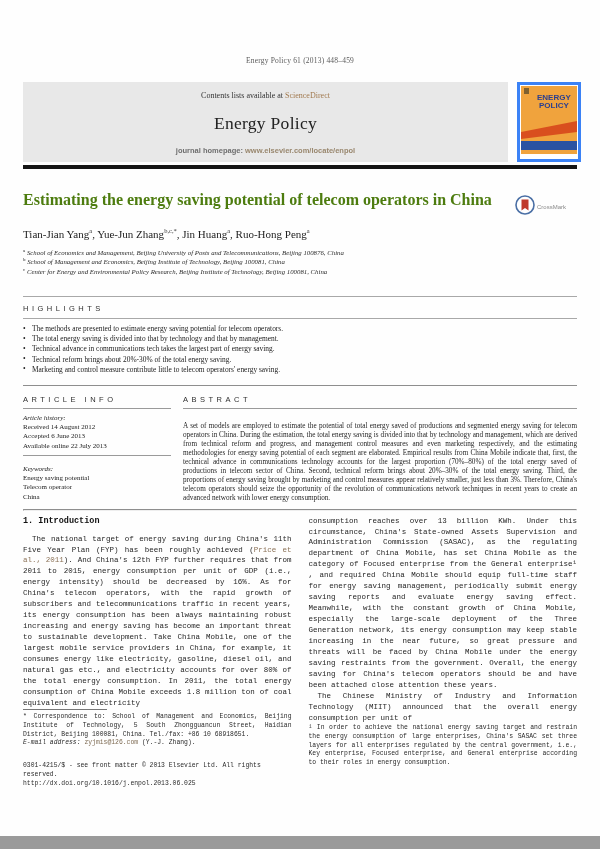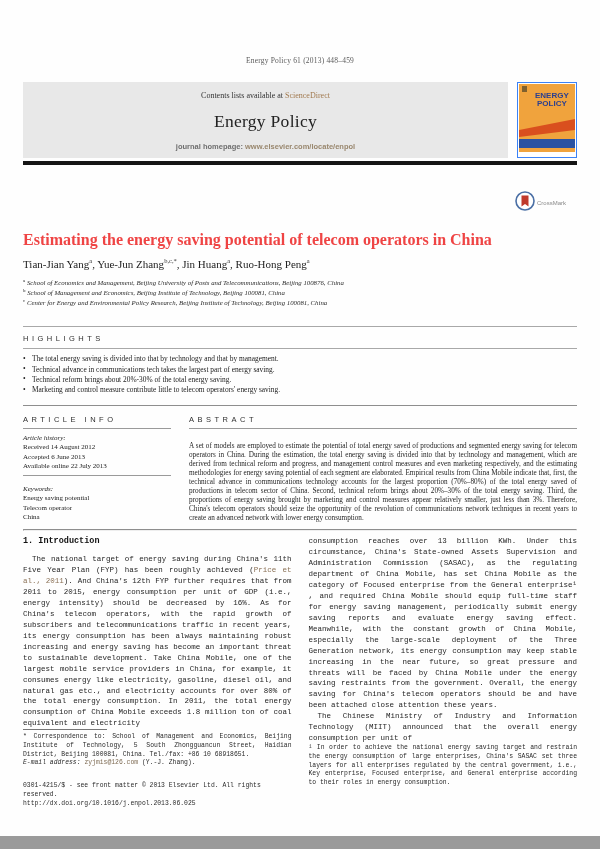--- a/index.html
+++ b/index.html
@@ -16,42 +16,42 @@
   .header-row { display:flex; margin-top:17px; align-items:stretch; }
   .logo-col { width:64px; display:flex; flex-direction:column; align-items:center; justify-content:flex-end; padding-bottom:2px; }
   .logo-col .wordmark { font-size:10px; font-weight:bold; color:#e8680f; letter-spacing:.4px; margin-top:1px; }
   .banner { flex:1; background:#e8e8e8; text-align:center; padding:9px 6px 7px; display:flex; flex-direction:column; justify-content:space-between; }
   .contents-line { font-size:8px; color:#333; }
   .contents-line .sd-link { color:#a1794e; }
   .journal-name { font-size:17.5px; color:#222; letter-spacing:.3px; }
   .homepage-line { font-family:"Liberation Sans", sans-serif; font-size:7.5px; font-weight:bold; color:#6e6e6e; }
   .homepage-line .url { color:#99876e; font-weight:bold; }
   .cover-col { width:60px; margin-left:9px; display:flex; align-items:center; }
-  .cover-frame { border:1px solid #3b82f6; background:#fff; padding:1px; }
+  .cover-frame { border:3px solid #3b82f6; background:#fff; padding:1px; }
   .black-bar { height:3.5px; background:#151515; margin-top:3px; }
   
   .title-row { display:flex; margin-top:22px; align-items:flex-start; }
-  .article-title { font-size:16px; color:#ef4444; flex:1; line-height:1.15;margin-top:44px; }
+  .article-title { font-size:16px; color:#4d7c0f; flex:1; line-height:1.15; }
   .crossmark { width:62px; display:flex; align-items:center; gap:2px; margin-top:4px; }
   .crossmark .cm-label { font-family:"Liberation Sans", sans-serif; font-size:6px; color:#8a8a8a; }
   .authors { margin-top:9px; font-size:11px; color:#222; }
   .authors sup { font-size:6.5px; color:#333; }
   .affils { margin-top:8px; font-size:6.8px; font-style:italic; color:#2a2a2a; line-height:1.45; }
   .affils sup { font-size:5px; font-style:normal; }
   
   .rule { border:0; border-top:1px solid #a8a8a8; }
   .rule-dark { border:0; border-top:1.5px solid #8e8e8e; }
   
   .smallcaps-head { font-family:"Liberation Sans", sans-serif; font-size:7.5px; letter-spacing:3.5px; color:#2f2f2f; }
   .hl-head { margin:7px 0 5px; }
   .hl-list { margin-top:5px; font-size:7.4px; line-height:1.22; color:#222; }
   .hl-item { padding-left:9px; position:relative; margin-bottom:1.2px; }
   .hl-item::before { content:"\2022"; position:absolute; left:0; top:-0.5px; }
   
-  .info-abs { display:flex; margin-top:9px; gap:18px; }
+  .info-abs { display:flex; margin-top:9px; gap:12px; }
   .info-col { width:148px; flex:none; }
   .abs-col { flex:1; }
   .col-head-rule { margin-top:4px; border-top:1px solid #9a9a9a; }
   .info-block { font-size:7px; line-height:1.32; color:#222; margin-top:5px; }
   .info-label { font-style:italic; }
   .info-divider { border-top:.8px solid #9a9a9a; margin:4px 0 5px; }
   .abs-text { margin-top:13px; font-size:7.2px; line-height:1.245; text-align:justify; color:#1f1f1f; }
   .abs-copy { text-align:right; font-size:7.2px; margin-top:1px; color:#1f1f1f; }
   .full-rule { margin-top:6px; border-top:1.2px solid #8e8e8e; }
   
@@ -124,20 +124,21 @@
     <div class="affils">
       <div><sup>a</sup><span> School of Economics and Management, Beijing University of Posts and Telecommunications, Beijing 100876, China</span></div>
       <div><sup>b</sup><span> School of Management and Economics, Beijing Institute of Technology, Beijing 100081, China</span></div>
       <div><sup>c</sup><span> Center for Energy and Environmental Policy Research, Beijing Institute of Technology, Beijing 100081, China</span></div>
     </div>
 
     <hr class="rule" style="margin-top:19px;">
     <div class="smallcaps-head hl-head">HIGHLIGHTS</div>
     <hr class="rule">
     <div class="hl-list">
+      <div class="hl-item">The methods are presented to estimate energy saving potential for telecom operators.</div>
       <div class="hl-item">The total energy saving is divided into that by technology and that by management.</div>
       <div class="hl-item">Technical advance in communications tech takes the largest part of energy saving.</div>
       <div class="hl-item">Technical reform brings about 20%-30% of the total energy saving.</div>
       <div class="hl-item">Marketing and control measure contribute little to telecom operators' energy saving.</div>
     </div>
     <hr class="rule-dark" style="margin-top:11px;">
 
     <div class="info-abs">
       <div class="info-col">
         <div class="smallcaps-head">ARTICLE INFO</div>

